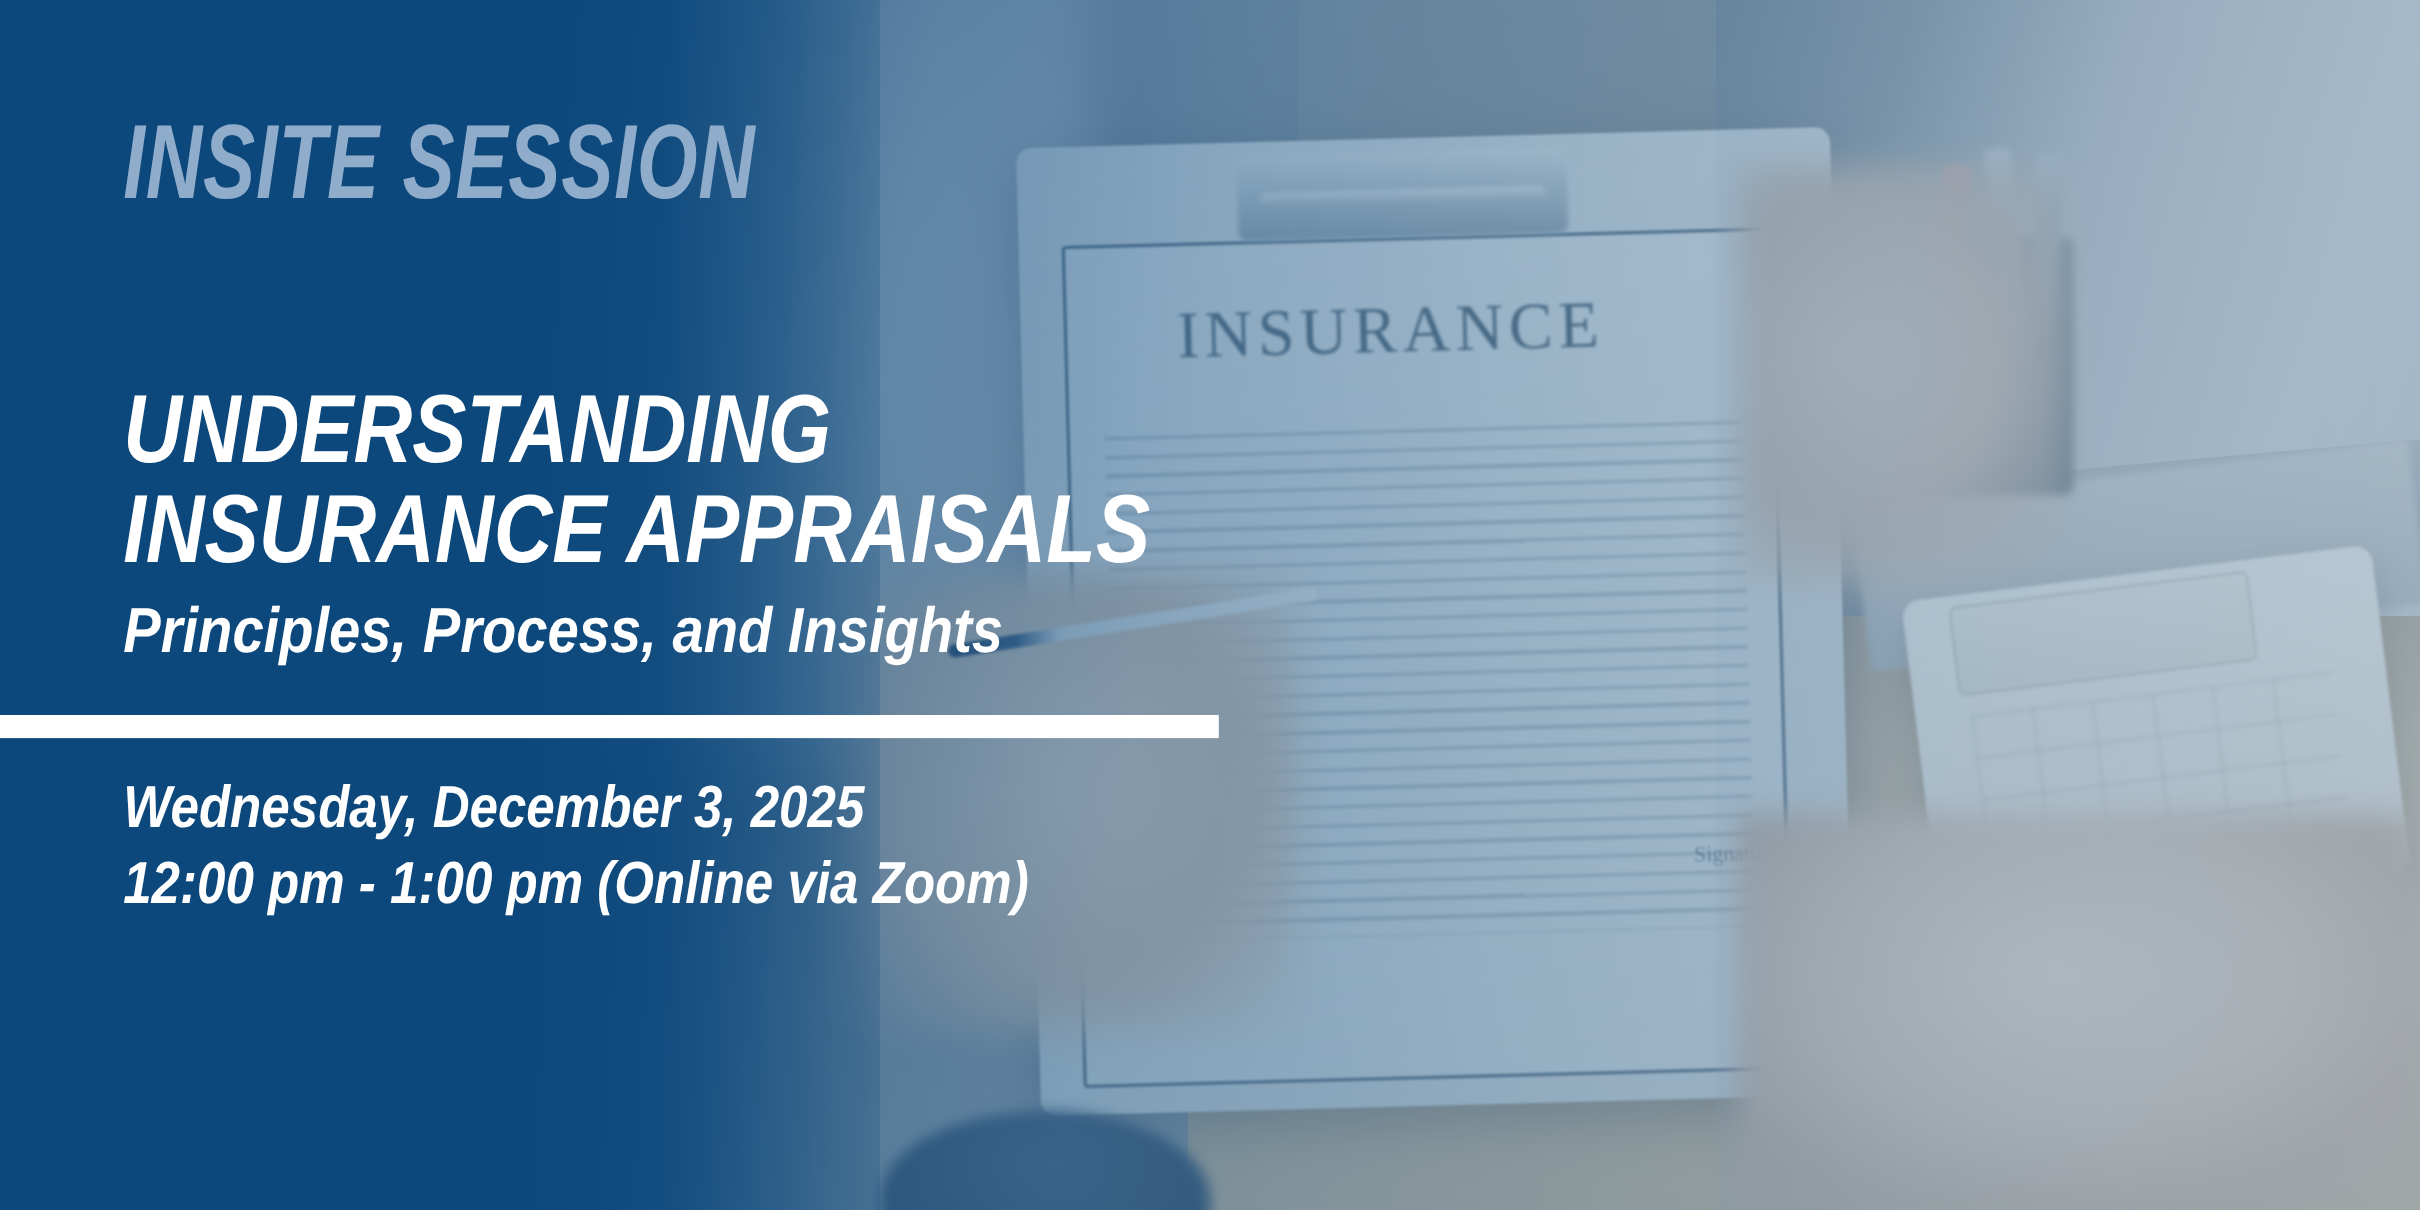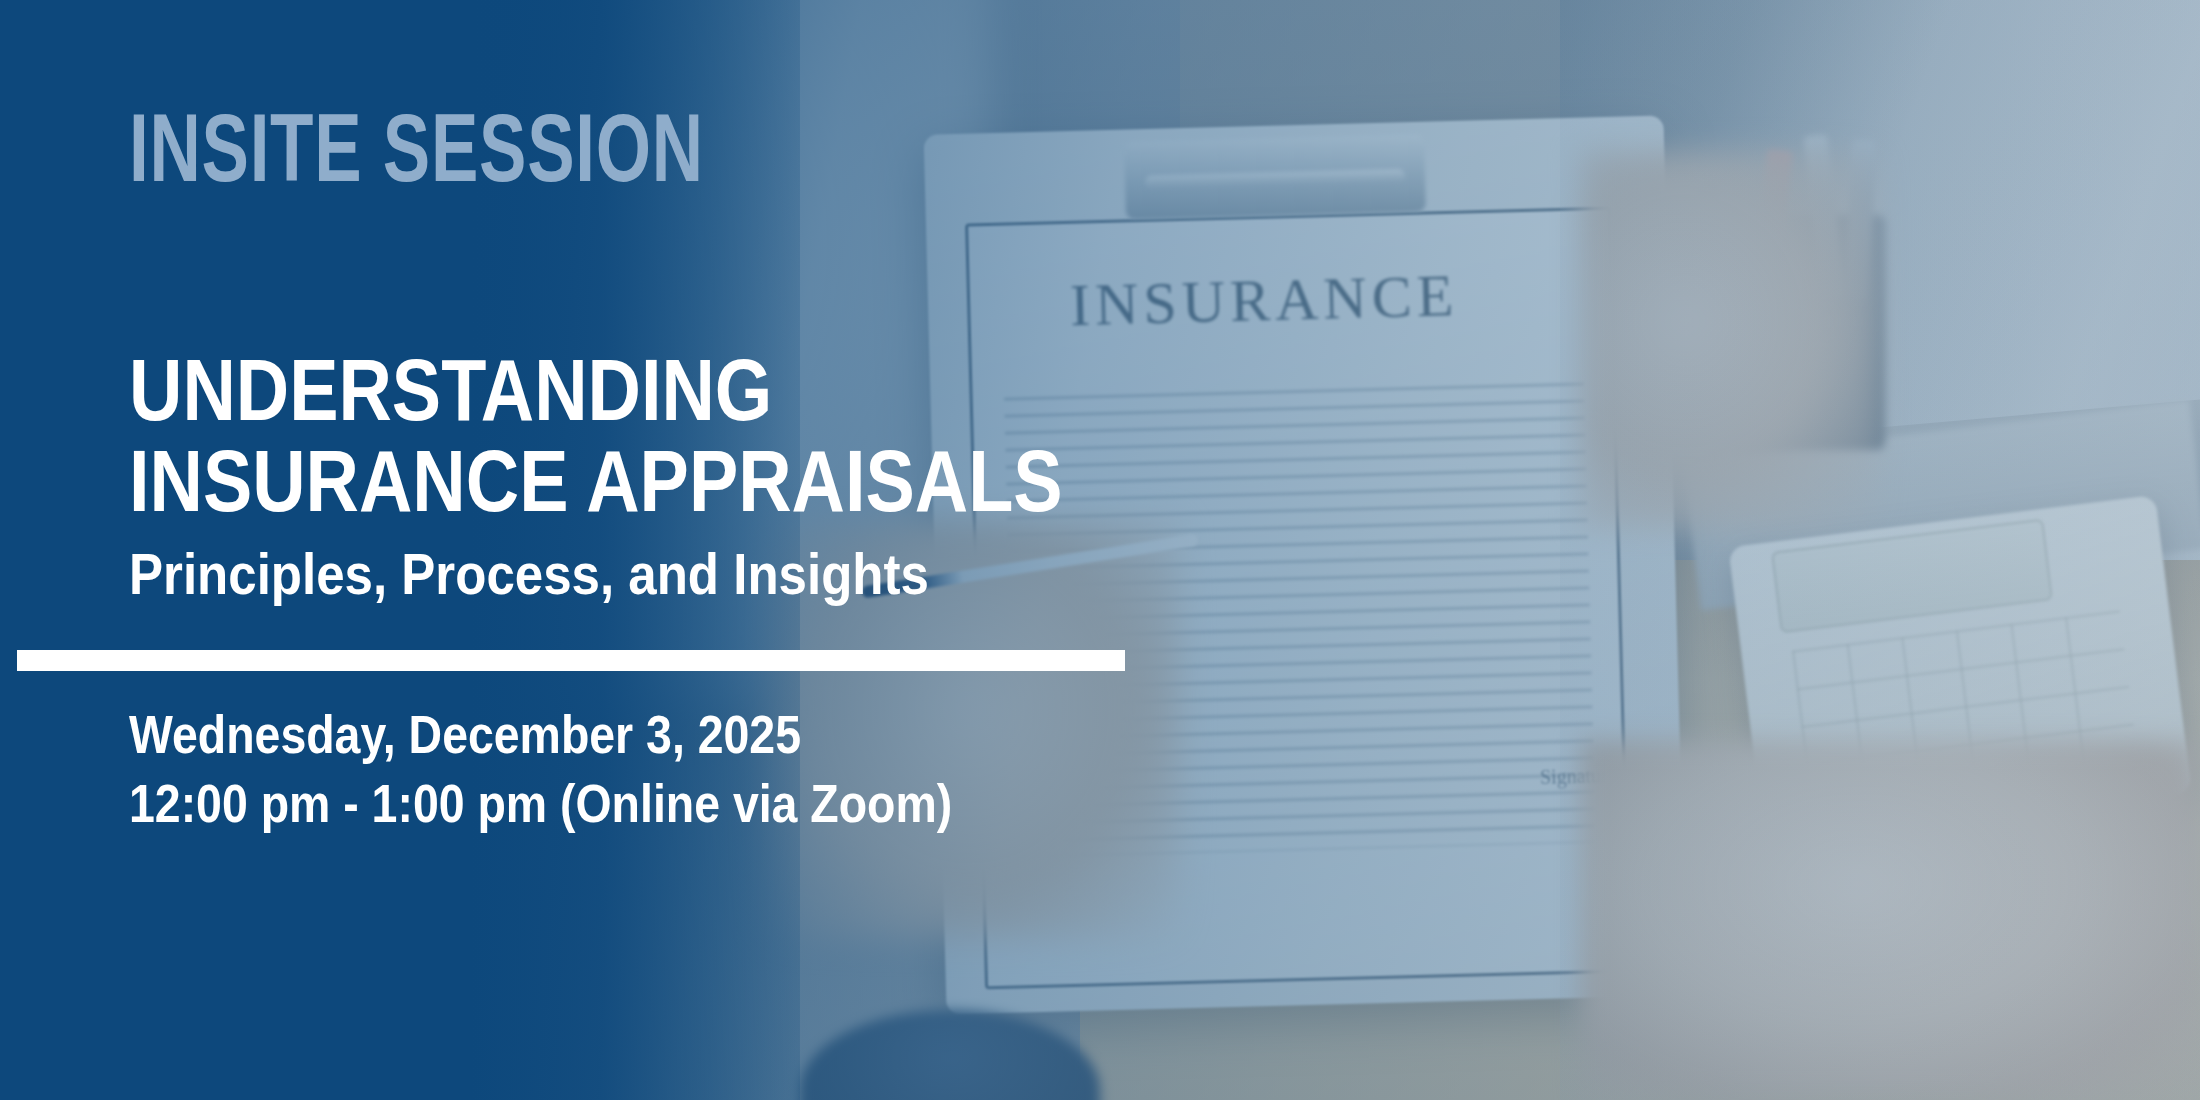--- a/index.html
+++ b/index.html
@@ -236,21 +236,21 @@
   }
   .panel-fade {
     position: absolute;
     left: 470px; top: 0; width: 330px; height: 1100px;
     background: linear-gradient(90deg, #0d487c 0%, rgba(13,72,124,0.88) 40%, rgba(17,76,126,0.55) 75%, rgba(20,78,127,0.25) 100%);
   }
 
   
   .content {
     position: absolute;
-    left: 17px; top: 0; width: 2136px; height: 1100px;
+    left: 0; top: 0; width: 2136px; height: 1100px; font-style: italic;
   }
   .eyebrow {
     position: absolute;
     left: 112px; top: 100px;
     color: #8fadcb;
     font-size: 96px;
     font-weight: bold;
     letter-spacing: 1px;
     line-height: 1;
     transform: scaleX(0.74);

